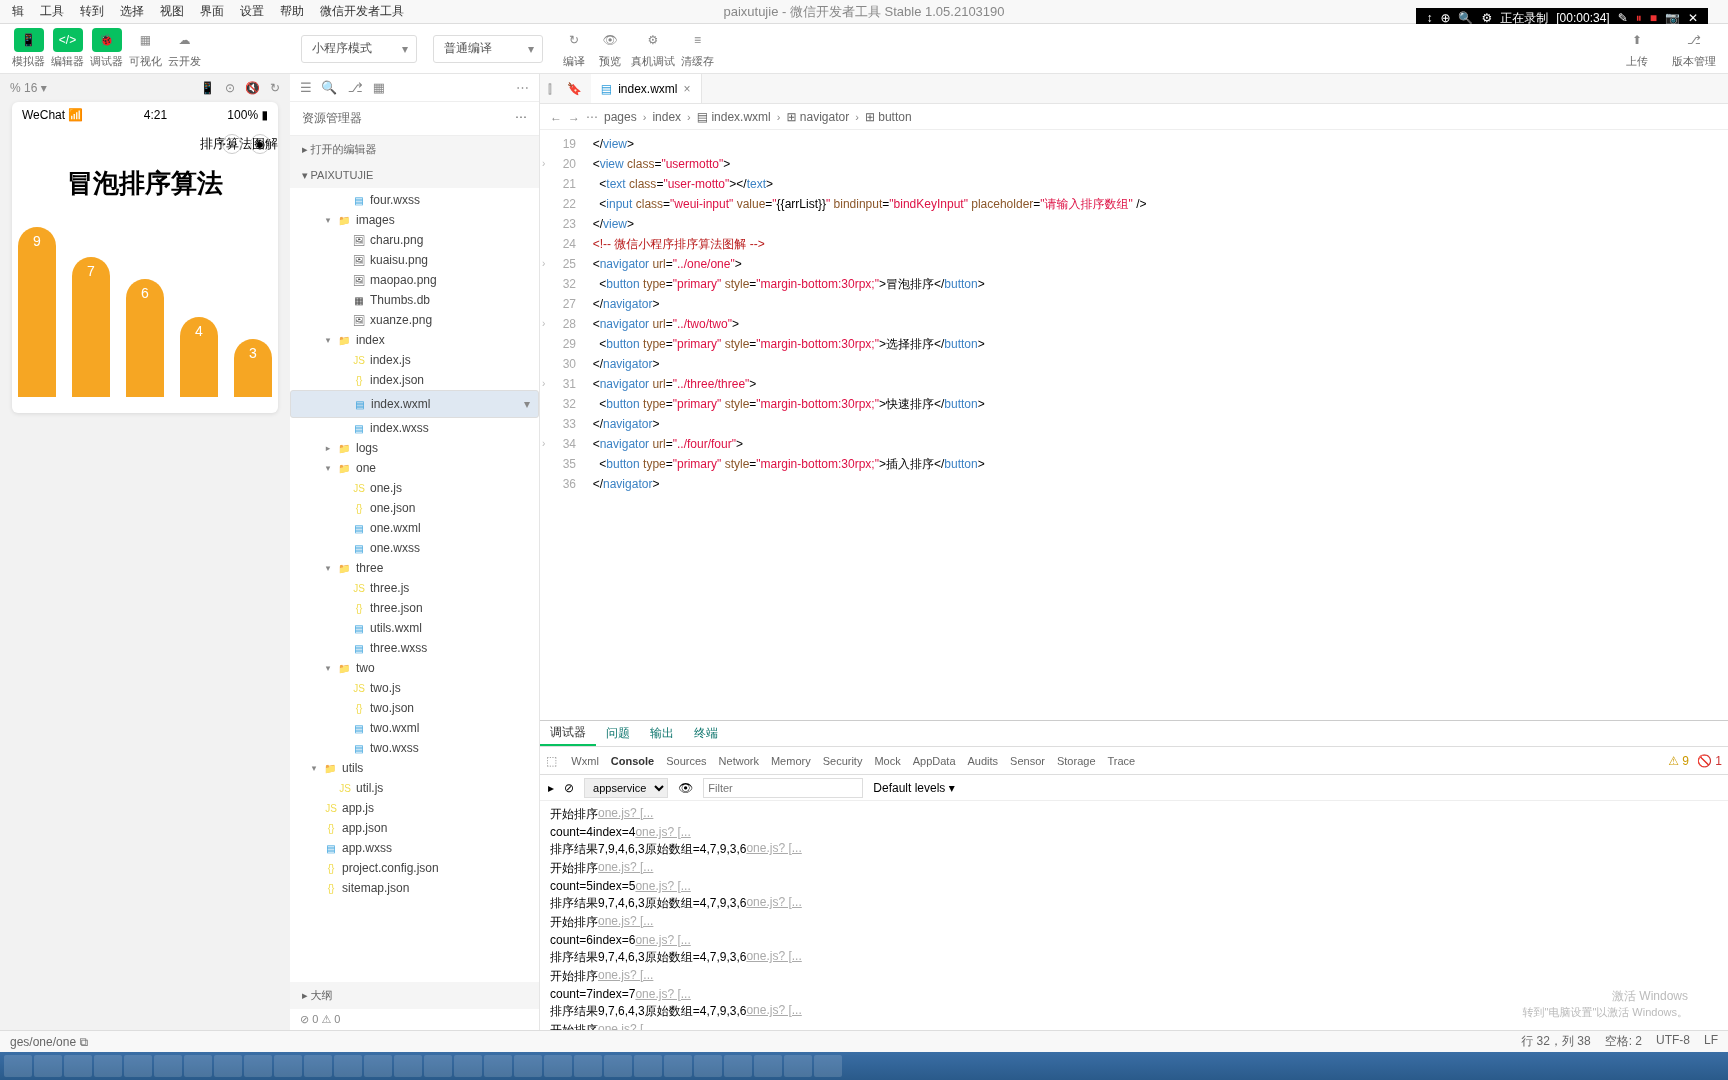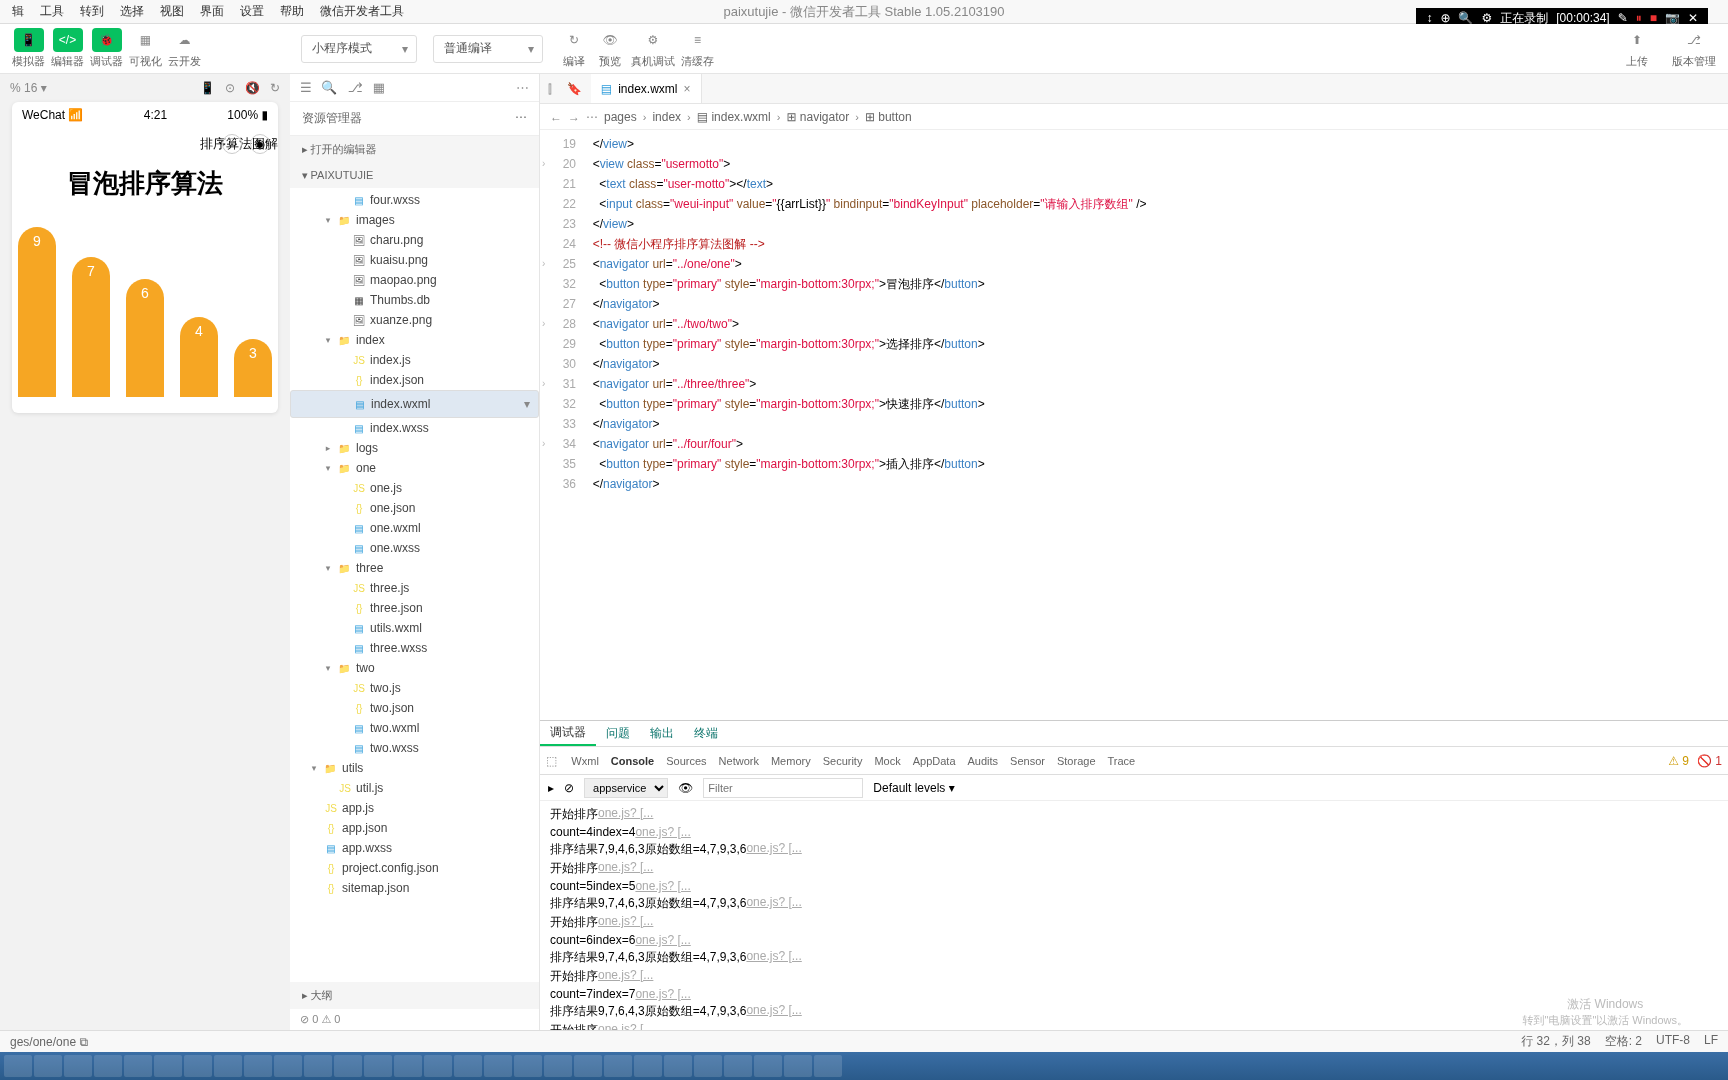--- a/index.html
+++ b/index.html
@@ -73,21 +73,21 @@
 .dt-sub .s{color:#666;font-size:11px;padding:0 6px}
 .dt-sub .s.act{color:#333;font-weight:600}
 .dt-bar{height:26px;display:flex;align-items:center;padding:0 8px;gap:10px;border-bottom:1px solid #eee}
 .dt-bar select,.dt-bar input{border:1px solid #ddd;height:20px;padding:0 4px;font-size:11px}
 .dt-log{flex:1;overflow:auto;font-family:Consolas,monospace;font-size:12px;padding:4px 0}
 .dt-log .row{display:flex;padding:1px 10px}
 .dt-log .row .src{color:#aaa;text-decoration:underline}
 .statusbar{height:22px;background:#f8f8f8;border-top:1px solid #ddd;display:flex;align-items:center;padding:0 10px;color:#666;font-size:11px;justify-content:space-between}
 .taskbar{height:28px;background:linear-gradient(#3a6ea5,#2a5a8a);display:flex;align-items:center;padding:0 4px;gap:2px}
 .taskbar .ti{width:28px;height:22px;background:rgba(255,255,255,.15);border-radius:2px}
-.watermark{position:absolute;right:40px;bottom:52px;color:#bbb;font-size:20px;text-align:center;pointer-events:none}
+.watermark{position:absolute;right:40px;bottom:60px;color:#bbb;font-size:20px;text-align:right;pointer-events:none}
 .watermark div:last-child{font-size:11px}
 </style>
 </head>
 <body>
 
 <div class="menubar">
   <span>辑</span>
   <span>工具</span>
   <span>转到</span>
   <span>选择</span>

